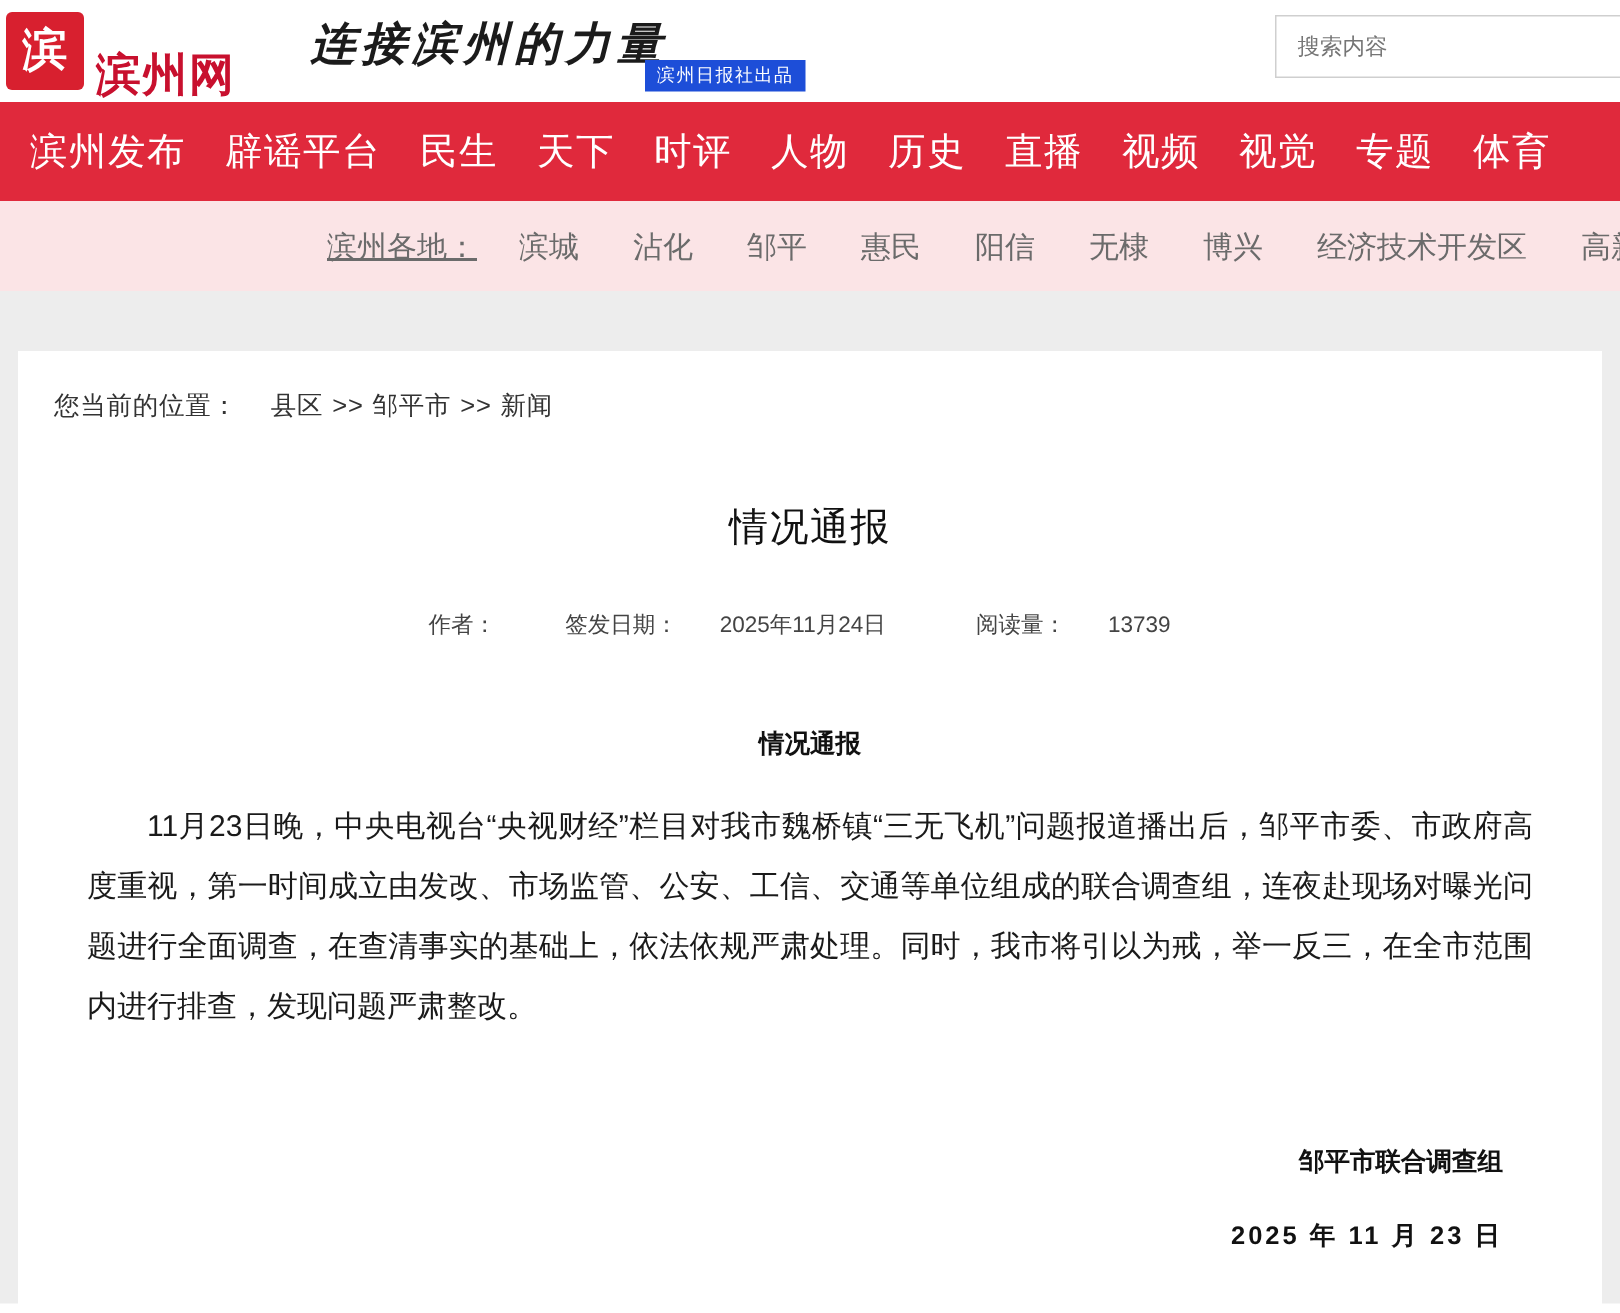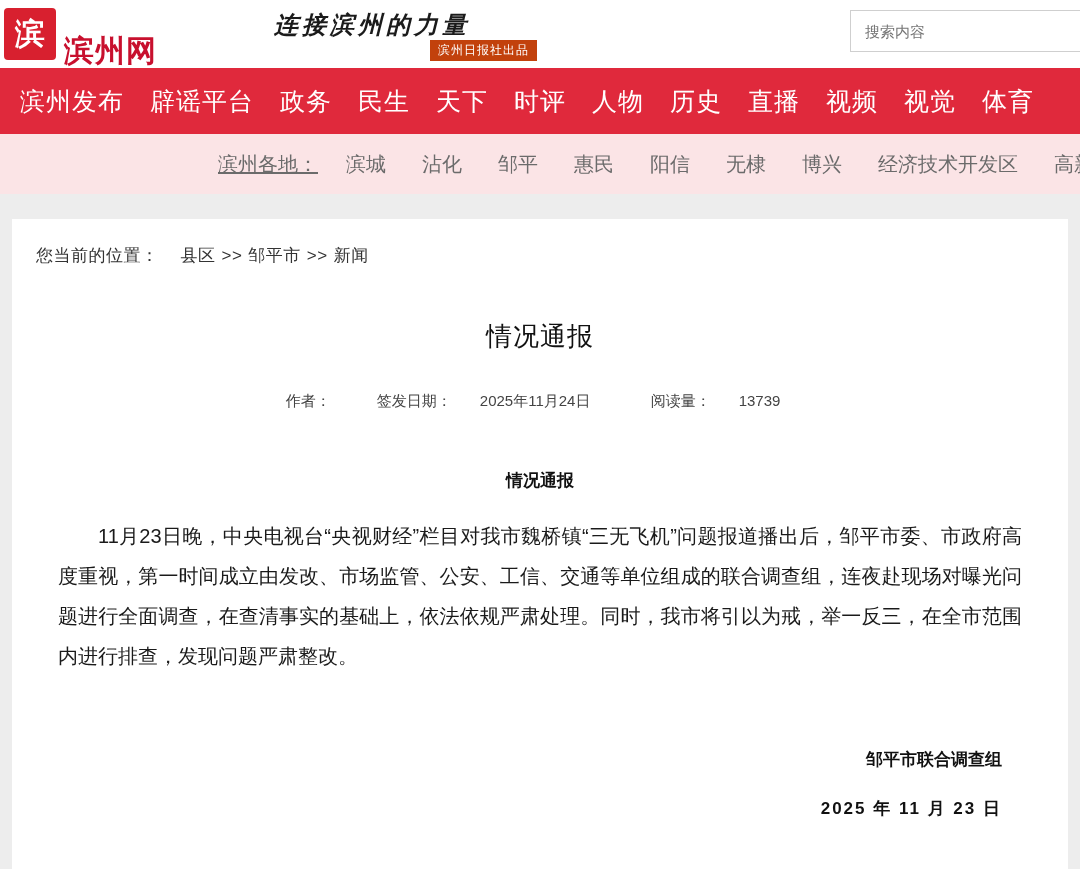--- a/index.html
+++ b/index.html
@@ -56,34 +56,33 @@
     letter-spacing: 0.5px;
   }
   .slogan {
     margin-left: 50px;
     position: relative;
     width: 330px;
     height: 58px;
   }
   .slogan .cal {
     font-family: Liberation Sans, sans-serif;
-    font-size: 24px;
+    font-size: 30px;
     font-style: italic;
     font-weight: bold;
     color: #1b1b1b;
     letter-spacing: 4px;
     white-space: nowrap;
     padding-top: 4px;
-    text-align: center;
   }
   .slogan .badge {
     position: absolute;
     right: 0;
     bottom: 2px;
-    background: #c2410c;
+    background: #1d4ed8;
     color: #fff;
     font-size: 12px;
     padding: 2px 8px;
     letter-spacing: 1px;
     white-space: nowrap;
   }
   .search-box {
     position: absolute;
     right: -20px;
     top: 10px;
@@ -143,21 +142,21 @@
   }
   .sub-nav .item {
     color: #6b6b6b;
     font-size: 20px;
     padding: 0 18px;
   }
 
   
   .content-wrap {
     background: #ededed;
-    padding-top: 25px;
+    padding-top: 40px;
     height: 675px;
   }
   .page {
     background: #ffffff;
     width: 1056px;
     margin: 0 auto;
     min-height: 650px;
     padding: 0 24px;
   }
   .breadcrumb {
@@ -236,29 +235,29 @@
     <div class="badge">滨州日报社出品</div>
   </div>
   <div class="search-box">
     <input placeholder="搜索内容" style="">
   </div>
 </div>
 
 <div class="main-nav">
   <div class="item">滨州发布</div>
   <div class="item">辟谣平台</div>
-  <div class="item">政务</div>
   <div class="item">民生</div>
   <div class="item">天下</div>
   <div class="item">时评</div>
   <div class="item">人物</div>
   <div class="item">历史</div>
   <div class="item">直播</div>
   <div class="item">视频</div>
   <div class="item">视觉</div>
+  <div class="item">专题</div>
   <div class="item">体育</div>
 
 </div>
 
 <div class="sub-nav">
   <div class="label">滨州各地：</div>
   <div class="item">滨城</div>
   <div class="item">沾化</div>
   <div class="item">邹平</div>
   <div class="item">惠民</div>

